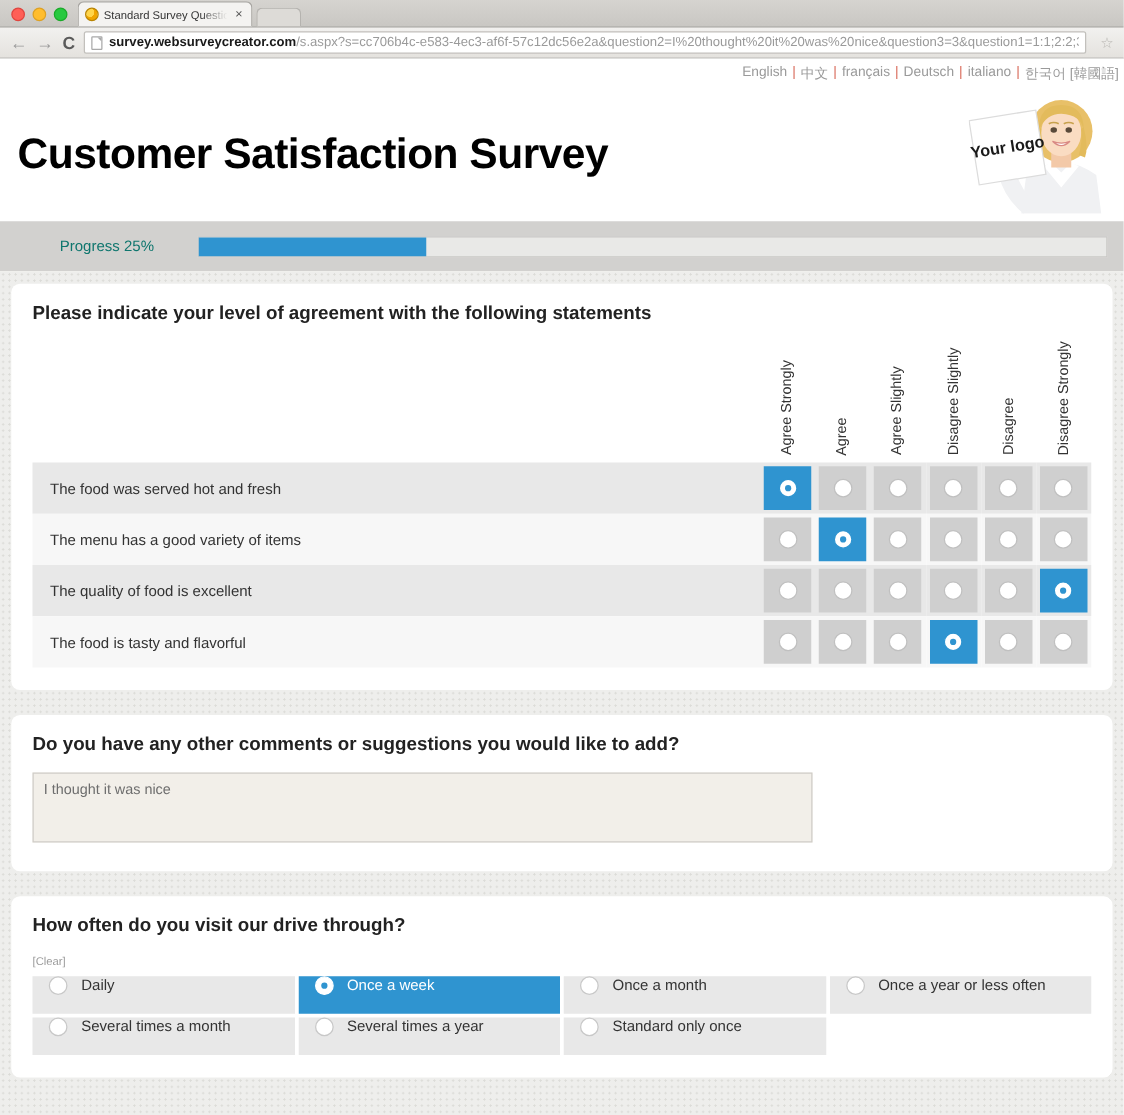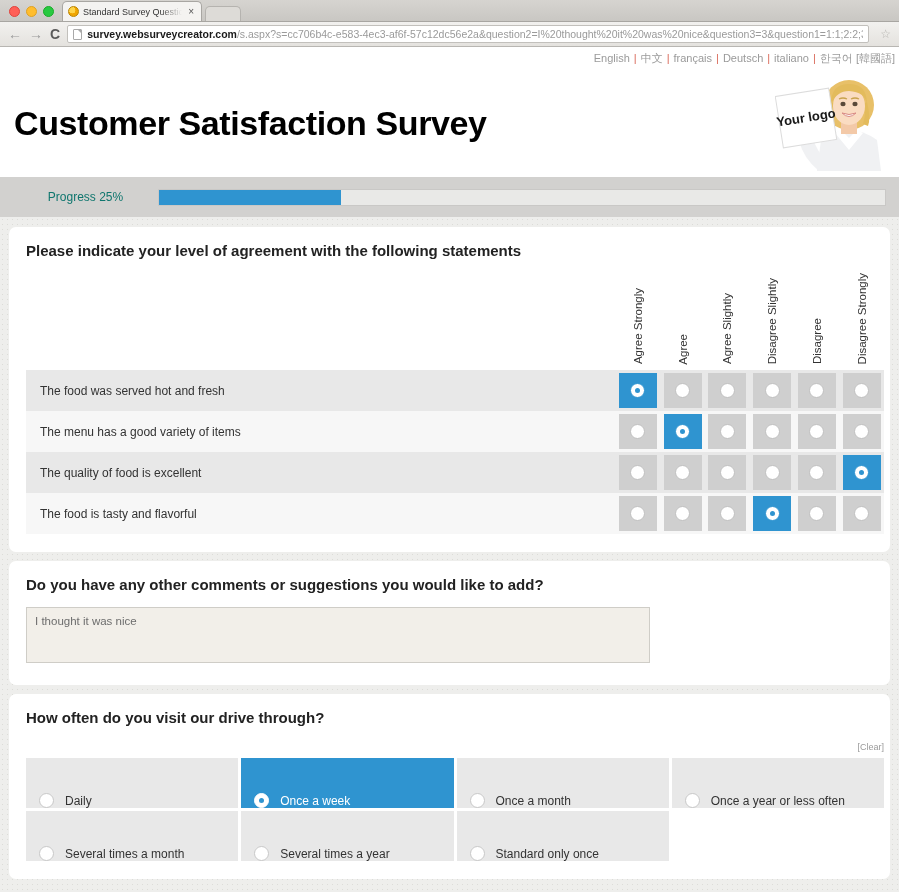--- a/index.html
+++ b/index.html
@@ -126,21 +126,21 @@
     padding: 10px 9px 0 9px;
     background: #eeeeec;
     background-image:
       radial-gradient(#dcdcd8 0.8px, transparent 0.9px);
     background-size: 5px 5px;
     height: 675px;
   }
 
   .panel {
     background: #fff; border-radius: 7px;
-    margin-bottom: 9px; padding: 15px 6px 18px 17px;
+    margin-bottom: 20px; padding: 15px 17px 18px 17px;
   }
   .q-title {
     font-size: 15px; font-weight: bold; color: #222;
     margin-bottom: 14px;
   }
 
   
   .matrix { width: 100%; border-collapse: collapse; }
   .matrix col.label-col { width: 580px; }
   .matrix th.opt-head {
@@ -182,29 +182,29 @@
   
   .comment-box {
     width: 624px; height: 56px;
     background: #f2efe9; border: 1px solid #cfcdc7;
     font-family: "Liberation Sans", sans-serif;
     font-size: 11.5px; color: #6d6d6d;
     padding: 7px 8px; resize: none; outline: none;
   }
 
   
-  .clear-row { text-align: right; margin: -4px 0 4px 0; }
+  .clear-row { text-align: left; margin: -4px 0 4px 0; }
   .clear-link { font-size: 9px; color: #9a9a9a; text-decoration: none; }
   .choice-grid {
     display: grid; grid-template-columns: repeat(4, 1fr);
     gap: 3px;
   }
   .choice {
-    height: 50px; background: #e8e8e8;
-    display: flex; align-items: flex-end; gap: 11px;
+    height: 30px; background: #e8e8e8;
+    display: flex; align-items: flex-start; gap: 11px;
     padding-left: 13px; font-size: 12px; color: #333;
   }
   .choice.sel { background: #2f94d0; color: #fff; }
   .choice .radio { border-color: #c8c8c8; }
   .choice.sel .radio { border-color: #fff; }
   .choice.sel .radio .inner { background: #2f94d0; }
 </style>
 </head>
 <body>
 

